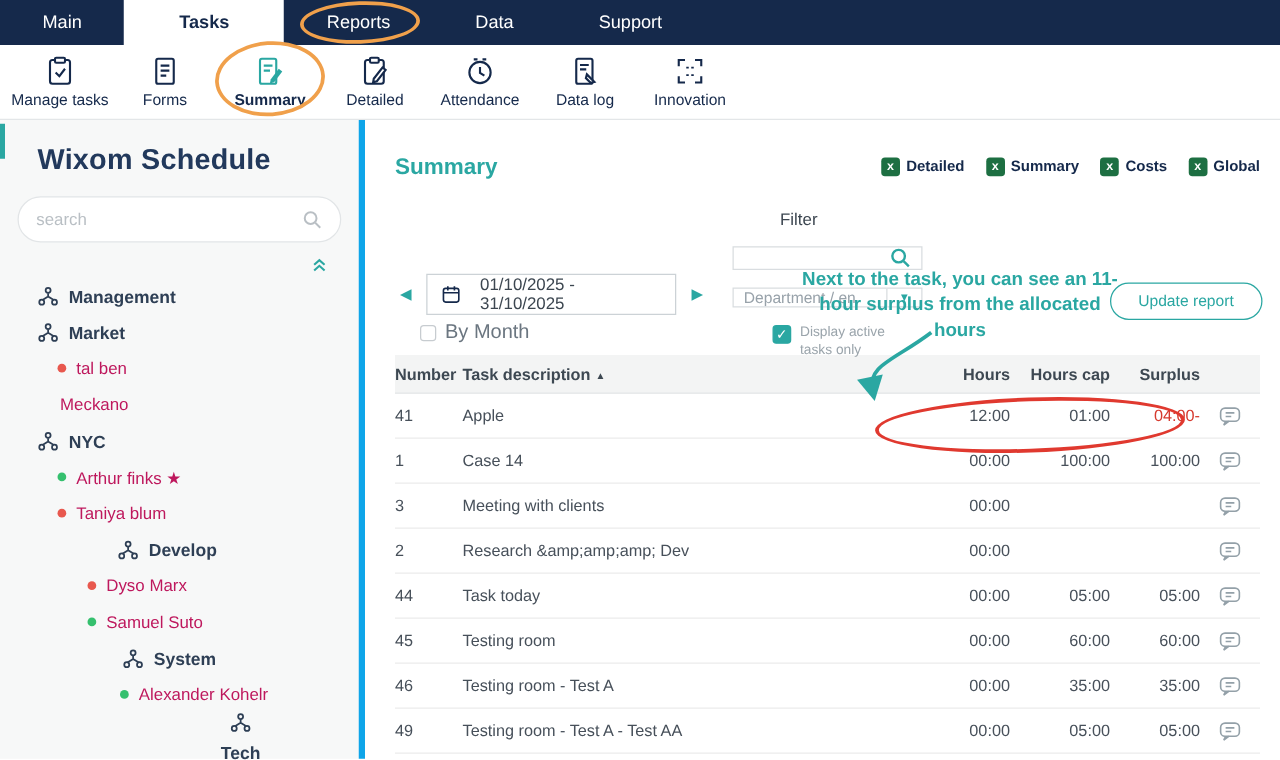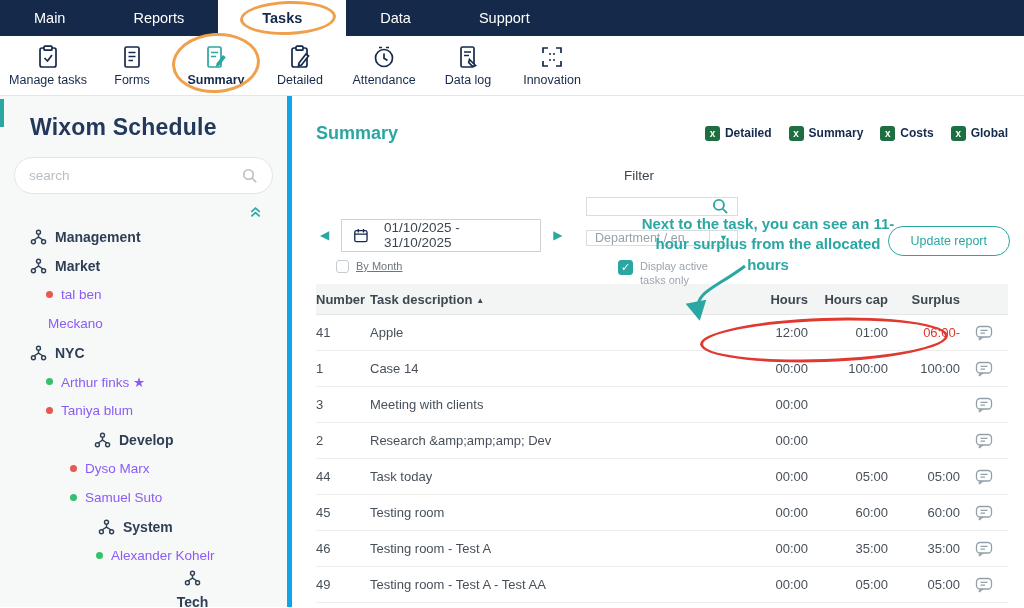--- a/index.html
+++ b/index.html
@@ -22,21 +22,21 @@
 
   
   .sidebar { width: 292px; background: #f7f8f8; border-right: 5px solid #0ea5e9; position: relative; padding-top: 18px; flex: 0 0 auto; }
   .teal-accent { position: absolute; left: 0; top: 3px; width: 4px; height: 28px; background: #2aa7a2; }
   .sb-title { font-size: 23px; font-weight: bold; color: #22395c; padding-left: 30px; letter-spacing: .2px; }
   .sb-search { margin: 16px 14px 0 14px; height: 37px; background: #fff; border: 1px solid #e2e5e7; border-radius: 19px; display: flex; align-items: center; padding: 0 14px; }
   .sb-search input { border: none; outline: none; flex: 1; font-size: 13.5px; color: #555; background: transparent; font-family: inherit; }
   .sb-search input::placeholder { color: #b9bfc4; }
   .collapse { text-align: right; padding: 10px 24px 0 0; height: 26px; cursor: pointer; }
   .tree { margin-top: 2px; }
-  .tree-item { display: flex; align-items: center; gap: 8px; height: 29px; font-size: 13.5px; color: #8b5cf6; cursor: pointer; }
+  .tree-item { display: flex; align-items: center; gap: 8px; height: 29px; font-size: 13.5px; color: #be185d; cursor: pointer; }
   .tree-item.group { font-weight: bold; color: #2e3f55; font-size: 14px; }
   .dot { width: 7px; height: 7px; border-radius: 50%; display: inline-block; flex: 0 0 auto; }
   .dot.red { background: #e8584e; }
   .dot.green { background: #35c06e; }
 
   
   main { flex: 1; position: relative; padding: 26px 16px 0 24px; background: #fff; }
   .main-head { display: flex; align-items: center; height: 22px; }
   .main-title { color: #2aa7a2; font-size: 18px; font-weight: bold; }
   .exports { margin-left: auto; display: flex; gap: 17px; align-items: center; }
@@ -53,21 +53,21 @@
   .active-check { display: flex; align-items: flex-start; gap: 7px; margin-left: 14px; cursor: pointer; }
   .cb { width: 15px; height: 15px; border: 1.5px solid #c7ccd0; border-radius: 3px; background: #fff; display: inline-flex; align-items: center; justify-content: center; flex: 0 0 auto; }
   .cb.checked { background: #2aa7a2; border-color: #2aa7a2; color: #fff; font-size: 11px; }
   .cb-label { font-size: 11px; color: #9aa4ab; width: 80px; line-height: 1.25; }
 
   .date-row { display: flex; align-items: center; margin-top: 18px; gap: 8px; height: 34px; }
   .date-arrow { color: #2aa7a2; font-size: 12px; cursor: pointer; padding: 0 4px; }
   .date-box { width: 200px; height: 33px; border: 1px solid #ccd2d6; display: flex; align-items: center; gap: 15px; padding: 0 11px; font-size: 13.5px; color: #3c4650; cursor: pointer; background: #fff; }
   .by-month { display: flex; align-items: center; gap: 7px; margin-top: 6px; margin-left: 20px; height: 16px; cursor: pointer; }
   .by-month .cb { width: 13px; height: 13px; }
-  .by-month span.bm-label { font-size: 11px; color: #6b7680; text-decoration: underline; }
+  .by-month span.bm-label { font-size: 16px; color: #6b7680; }
 
   .annotation { position: absolute; left: 341px; top: 118px; width: 270px; text-align: center; color: #2aa7a2; font-size: 15px; font-weight: bold; line-height: 1.35; }
   .update-btn { position: absolute; right: 14px; top: 130px; border: 1px solid #2aa7a2; color: #2aa7a2; background: #fff; border-radius: 16px; padding: 7px 22px; font-size: 12.5px; font-family: inherit; cursor: pointer; }
 
   
   .table { margin-top: 10px; }
   .trow { display: grid; grid-template-columns: 54px 1fr 78px 80px 72px 48px; align-items: center; height: 36px; border-bottom: 1px solid #ececec; font-size: 13px; color: #47505a; }
   .thead { background: #f3f4f4; height: 31px; border-bottom: 1px solid #e4e6e7; font-weight: bold; color: #3d4852; }
   .cell.num, .cell.c-hours, .cell.c-cap, .cell.c-sur { text-align: right; }
   .cell.c-chat { display: flex; justify-content: center; }
@@ -81,22 +81,22 @@
   .circle-surplus { left: 700px; top: 318px; width: 248px; height: 44px; border: 3px solid #e0392f; transform: rotate(-2deg); }
   .arrow-overlay { position: absolute; left: 0; top: 0; width: 1024px; height: 608px; pointer-events: none; }
 </style>
 </head>
 <body>
 
 <div class="app">
 
   <nav class="topnav">
     <div class="nav-item">Main</div>
+    <div class="nav-item active">Tasks</div>
     <div class="nav-item">Reports</div>
-    <div class="nav-item active">Tasks</div>
     <div class="nav-item">Data</div>
     <div class="nav-item">Support</div>
   </nav>
 
   <div class="toolbar">
     <div class="tool">
       <svg width="26" height="26" viewBox="0 0 26 26" fill="none" stroke="#15294b" stroke-width="1.7">
         <rect x="5" y="4" width="16" height="19" rx="2"></rect>
           <rect x="9" y="2.2" width="8" height="4" rx="1" fill="#fff"></rect>
           <path d="M9.5 14l3 3 4.5-6"></path>
@@ -322,21 +322,21 @@
           <div class="cell num">Hours cap</div>
           <div class="cell num">Surplus</div>
           <div class="cell c-chat"></div>
         </div>
         <div>
             <div class="trow">
               <div class="cell c-num">41</div>
               <div class="cell c-desc">Apple</div>
               <div class="cell c-hours num">12:00</div>
               <div class="cell c-cap num">01:00</div>
-              <div class="cell c-sur num neg">06:00-</div>
+              <div class="cell c-sur num neg">04:00-</div>
               <div class="cell c-chat">
   <svg width="20" height="20" viewBox="0 0 20 20" fill="none" stroke="#93a0a8" stroke-width="1.3">
     <rect x="2.5" y="3.5" width="15" height="10.5" rx="3.5"></rect>
     <path d="M6.5 14l-1.5 3 4-3"></path>
     <path d="M6.5 7.3h7M6.5 10.2h4.5"></path>
   </svg>
 </div>
             </div>
             <div class="trow">
               <div class="cell c-num">1</div>

